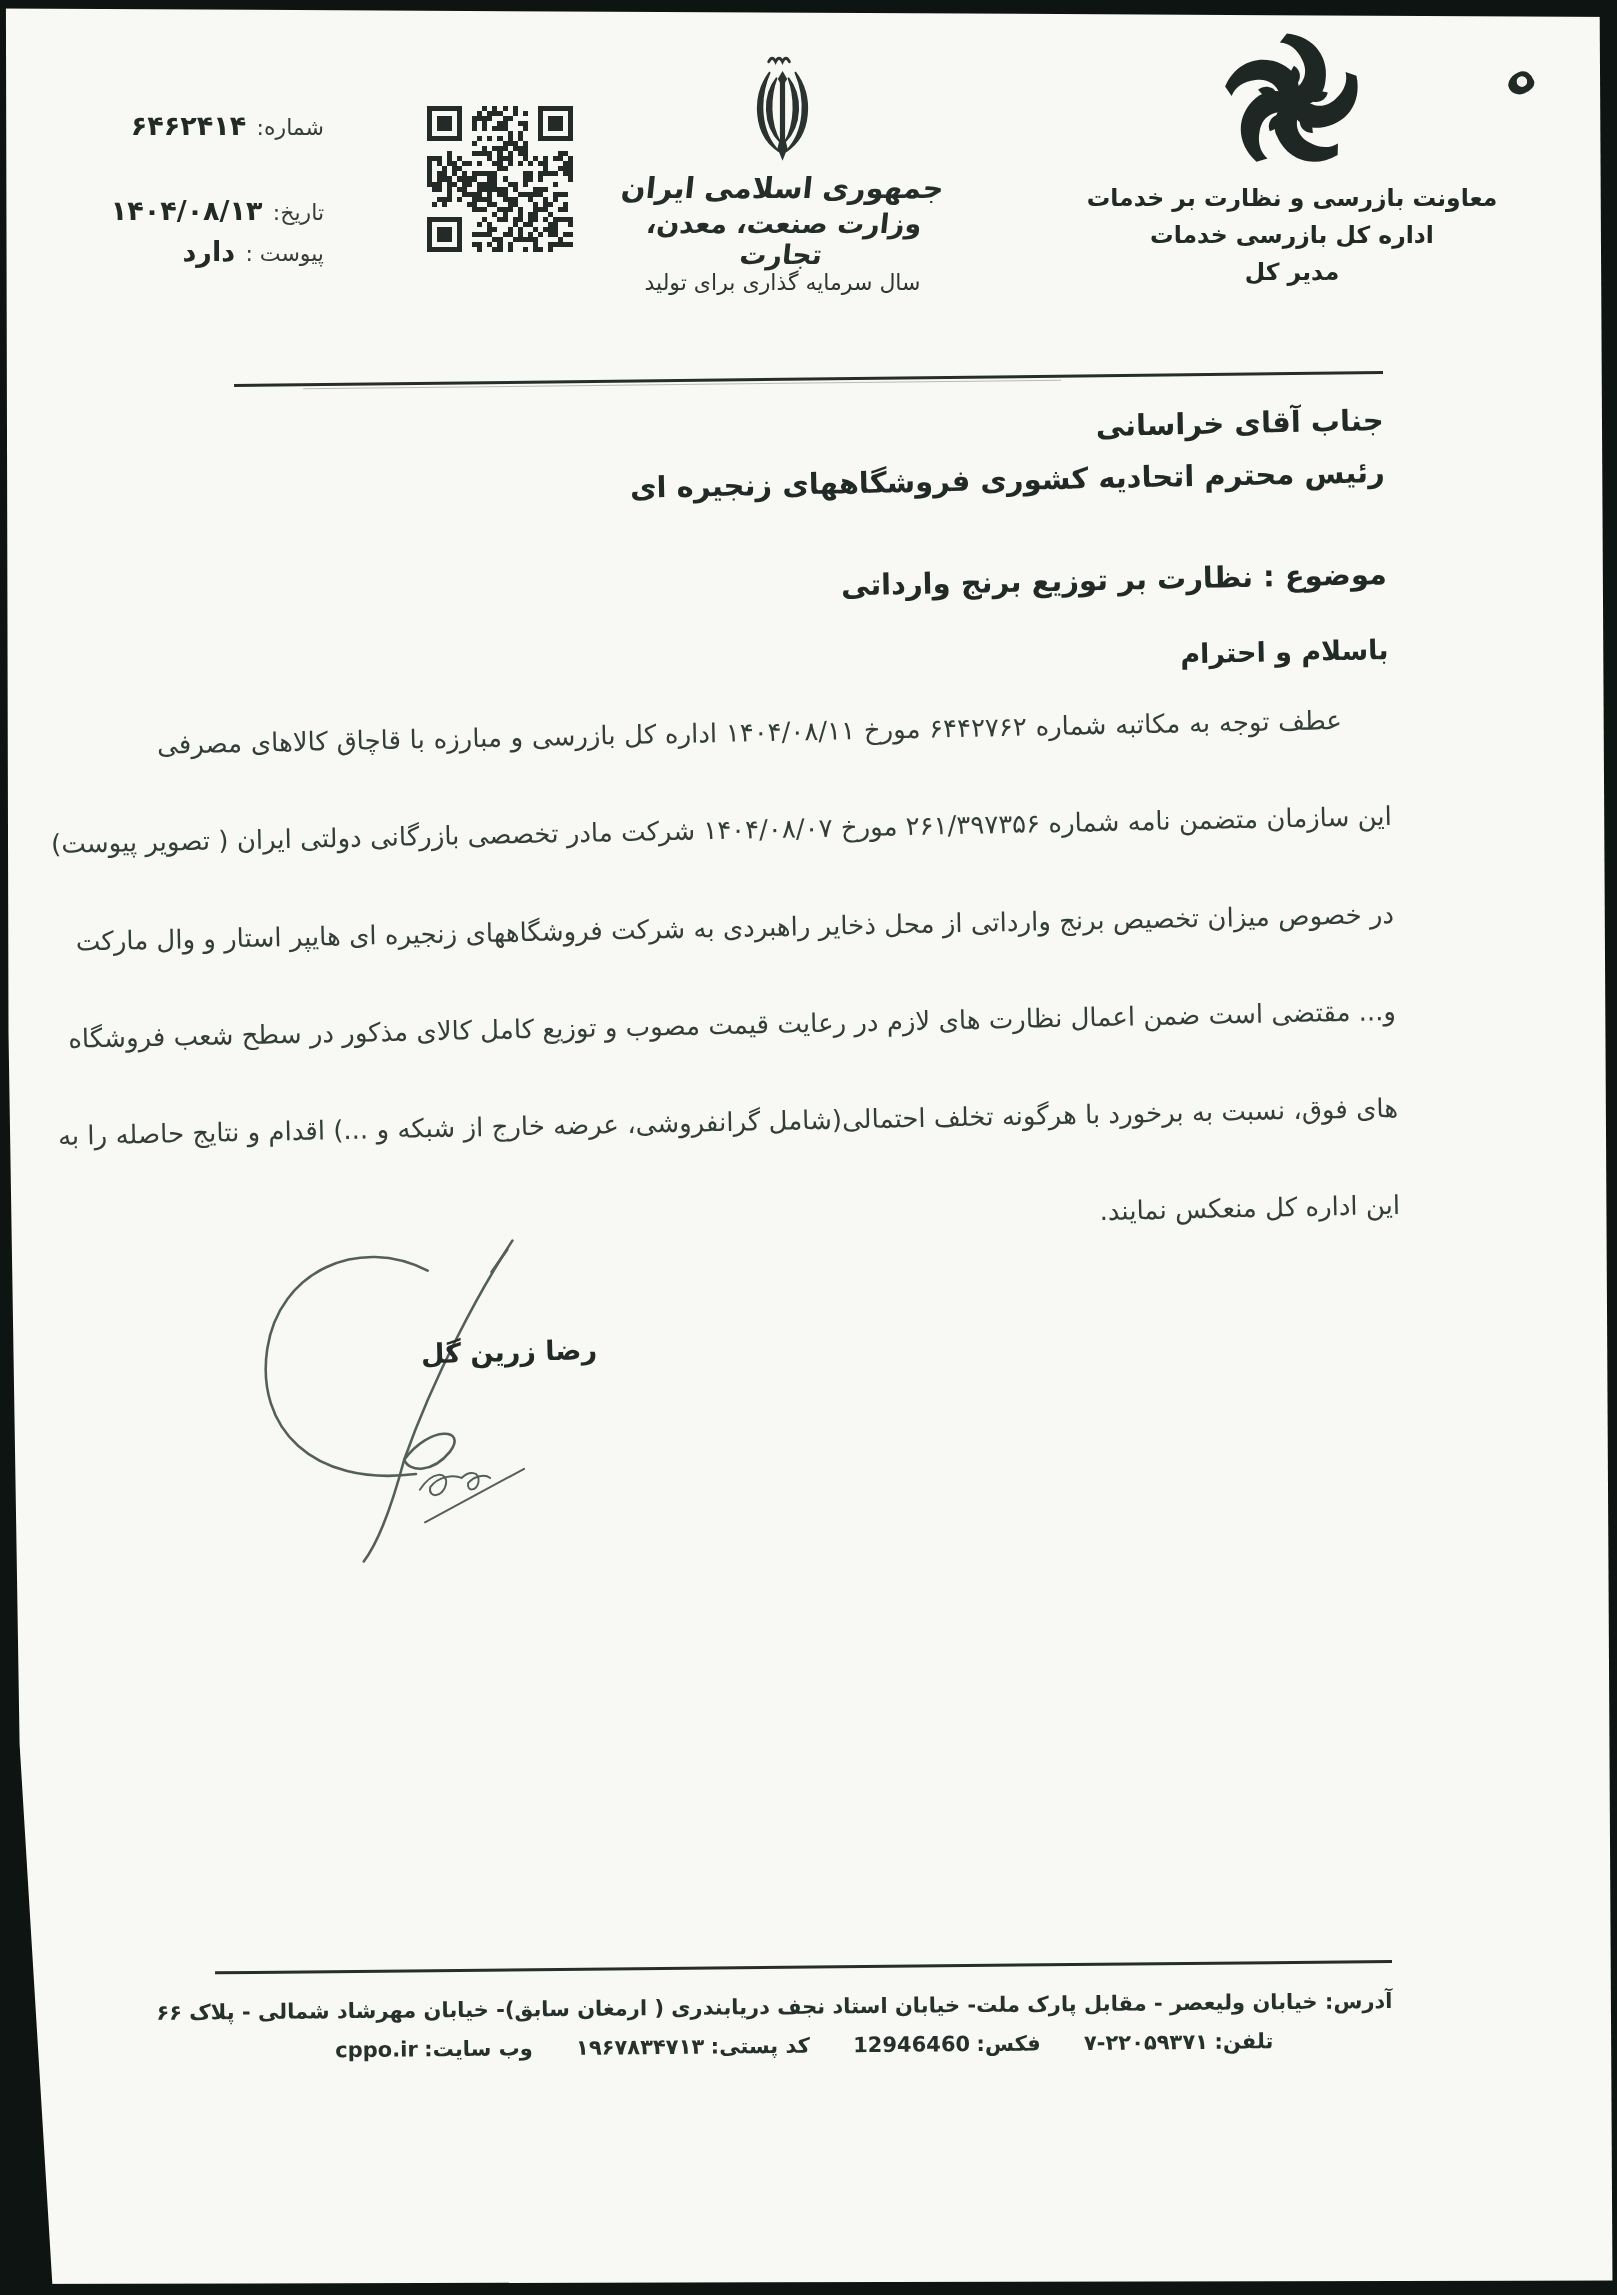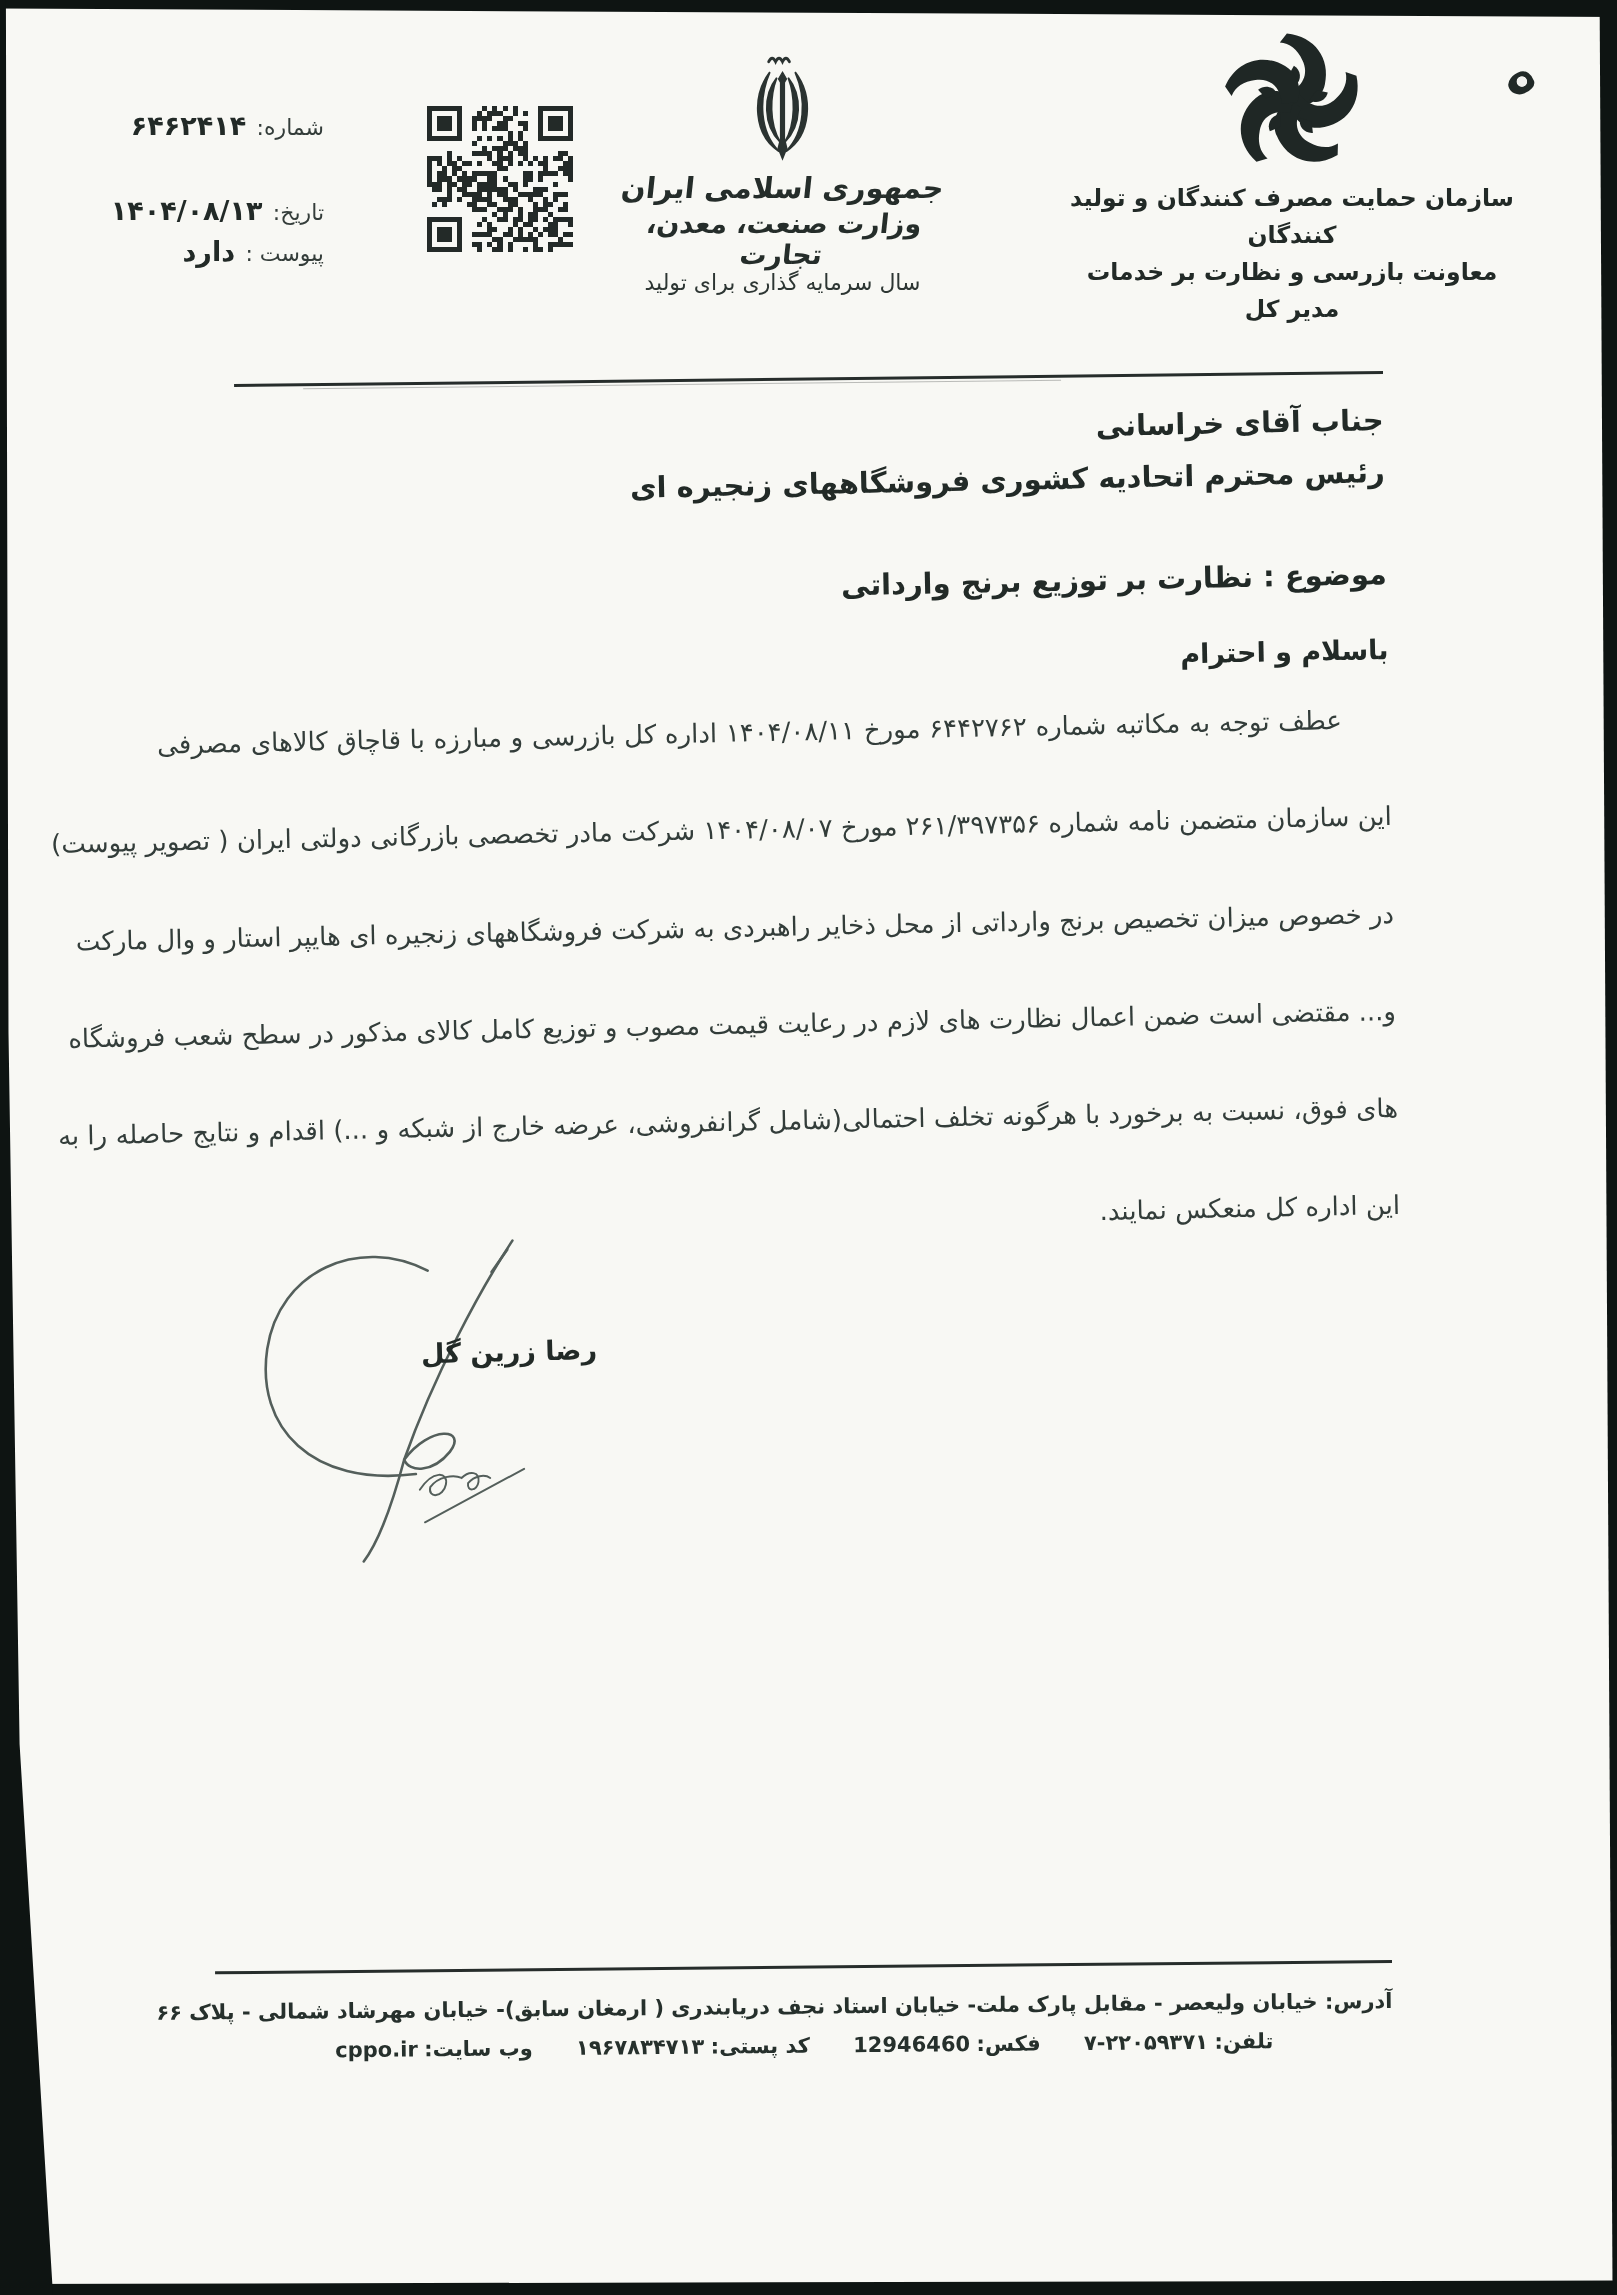--- a/index.html
+++ b/index.html
@@ -433,22 +433,22 @@
         <g id="arm">
           <path d="M-8 -98 C 32 -94, 54 -62, 46 -26 C 42 -6, 22 8, 2 6 L -6 -14 C 14 -22, 24 -40, 14 -60 C 7 -75, -4 -84, -18 -85 Z"></path>
           <path d="M2 -52 C 12 -46, 14 -32, 4 -24 L -6 -38 Z"></path>
         </g>
         <use href="#arm" transform="rotate(72)"></use>
         <use href="#arm" transform="rotate(144)"></use>
         <use href="#arm" transform="rotate(216)"></use>
         <use href="#arm" transform="rotate(288)"></use>
       </g>
     </svg>
-    <div class="lh-org-line">سازمان حمایت مصرف کنندگان و تولید کنندگان</div>
     <div class="lh-org-line">معاونت بازرسی و نظارت بر خدمات</div>
+    <div class="lh-org-line">اداره کل بازرسی خدمات</div>
     <div class="lh-org-line">مدیر کل</div>
   </div>
 
   <div class="header-rule"></div>
 
   <div class="letter">
     <div class="ln recipient1">جناب آقای خراسانی</div>
     <div class="ln recipient2">رئیس محترم اتحادیه کشوری فروشگاههای زنجیره ای</div>
     <div class="ln subject">موضوع : نظارت بر توزیع برنج وارداتی</div>
     <div class="ln salutation">باسلام و احترام</div>

